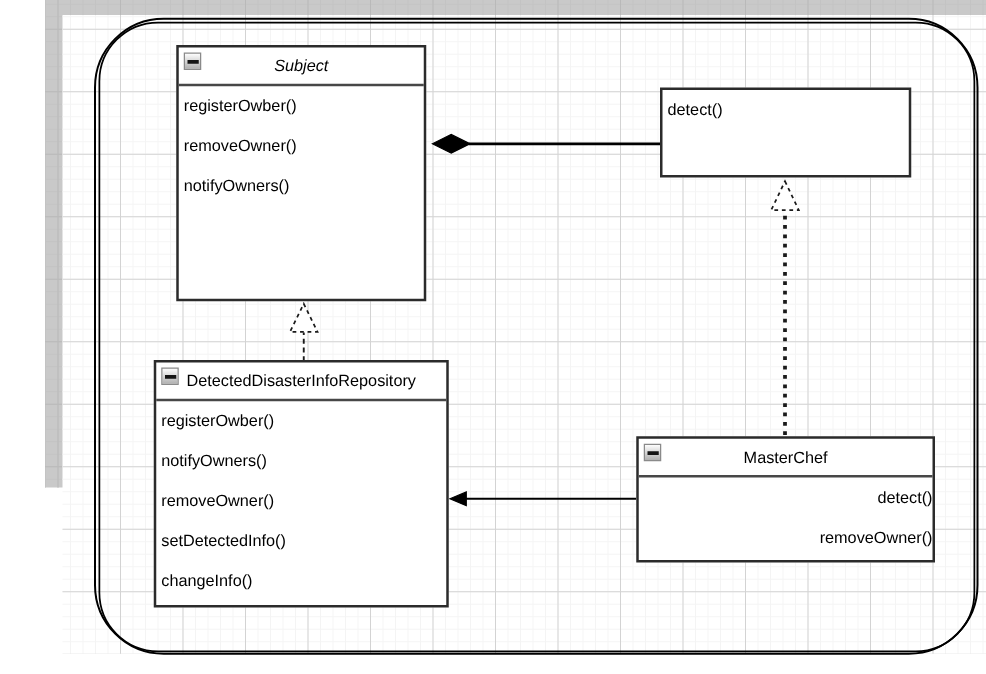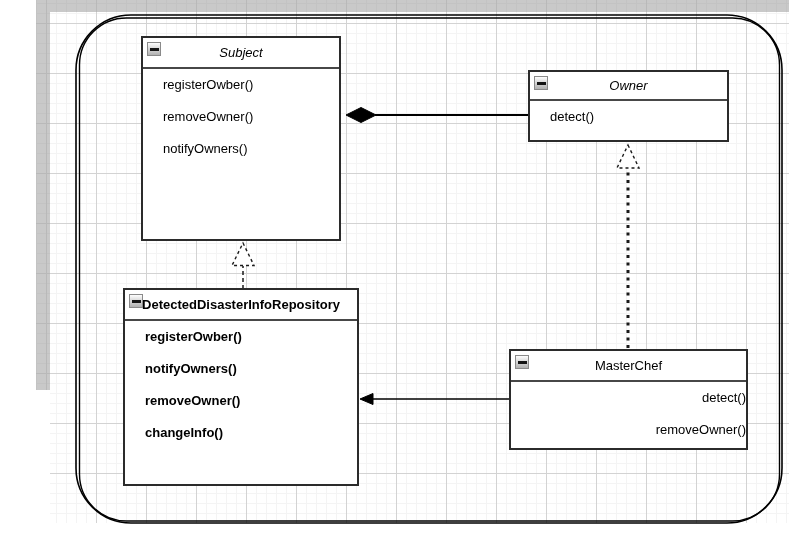--- a/index.html
+++ b/index.html
@@ -38,21 +38,21 @@
   }
   .abstract .title-text{font-style:italic;}
   .title-text{white-space:nowrap;}
   .collapse{
     position:absolute;left:4px;top:4px;width:14px;height:14px;box-sizing:border-box;
     background:linear-gradient(#fdfdfd,#b0b0b0);border:1px solid #8a8a8a;
     display:flex;align-items:center;justify-content:center;
   }
   .collapse .bar{display:block;width:9px;height:3px;background:#141414;}
   .class-body{overflow:hidden;}
-  .method{height:32px;line-height:32px;padding-left:20px;white-space:nowrap;}
+  .method{height:32px;line-height:32px;padding-left:4px;white-space:nowrap;}
 </style>
 </head>
 <body>
 
 <div class="stage">
   <div class="page"></div>
 
   <svg class="overlay" viewBox="0 0 789 539">
 
     <g>
@@ -89,42 +89,37 @@
       <span class="title-text">Subject</span>
     </div>
     <div class="class-body">
       <div class="method">registerOwber()</div>
       <div class="method">removeOwner()</div>
       <div class="method">notifyOwners()</div>
     </div>
   </div>
 
   <div class="class-box abstract" style="left:492px;top:70px;width:201px;height:72px;">
-    <div class="class-title" style="height:27px;">
-      <span class="collapse">
-          <span class="bar"></span>
-        </span>
-      <span class="title-text">Owner</span>
-    </div>
     <div class="class-body">
       <div class="method">detect()</div>
     </div>
   </div>
 
-  <div class="class-box" style="left:87px;top:288px;width:236px;height:198px;font-weight:bold;">
+  <div class="class-box" style="left:87px;top:288px;width:236px;height:198px;">
     <div class="class-title">
       <span class="collapse">
           <span class="bar"></span>
         </span>
       <span class="title-text">DetectedDisasterInfoRepository</span>
     </div>
     <div class="class-body">
       <div class="method">registerOwber()</div>
       <div class="method">notifyOwners()</div>
       <div class="method">removeOwner()</div>
+      <div class="method">setDetectedInfo()</div>
       <div class="method">changeInfo()</div>
     </div>
   </div>
 
   <div class="class-box" style="left:473px;top:349px;width:239px;height:101px;text-align:right;">
     <div class="class-title">
       <span class="collapse">
           <span class="bar"></span>
         </span>
       <span class="title-text">MasterChef</span>

